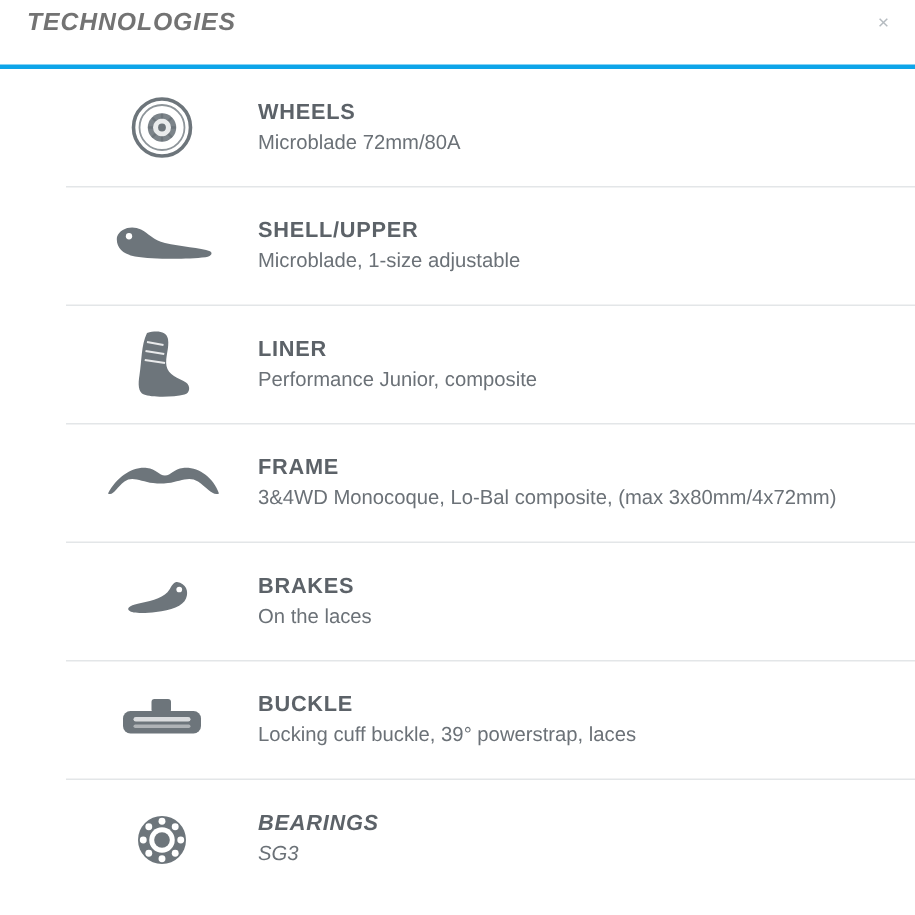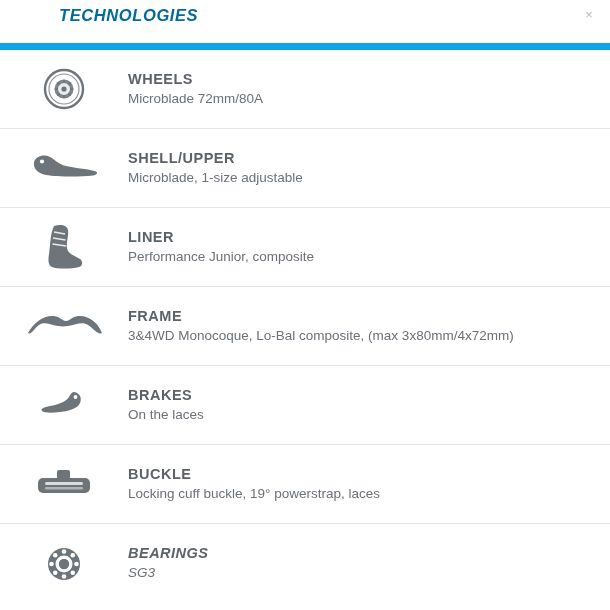--- a/index.html
+++ b/index.html
@@ -25,42 +25,42 @@
     height: 30px;
     padding: 0 18px;
     display: flex;
     align-items: center;
   }
   .panel-title {
     font-size: 16.5px;
     font-style: italic;
     font-weight: bold;
     letter-spacing: 0.6px;
-    color: #0369a1;
+    color: #737373;
     text-transform: uppercase;
-    margin-left: 41px;
   }
   .close-btn {
     position: absolute;
     right: 13px;
     top: 6px;
     width: 16px;
     height: 16px;
     display: flex;
     align-items: center;
     justify-content: center;
     color: #b5bbc0;
     font-size: 13px;
     line-height: 1;
     cursor: pointer;
     user-select: none;
   }
   .tech-list {
     margin-top: 13px;
-    border-top: 7px solid #0ea5e9;
+    border-top: 3px solid #0ea5e9;
+    padding-left: 44px;
   }
   .tech-row {
     display: flex;
     align-items: center;
     border-bottom: 1px solid #e3e6e8;
     height: 79px;
     box-sizing: border-box;
   }
   .tech-row:last-child {
     border-bottom: none;
@@ -191,21 +191,21 @@
       <div class="tech-icon">
         <svg width="62" height="36" viewBox="0 0 62 36">
           <rect x="24" y="4" width="13" height="9" rx="2" fill="#6d757b"></rect>
           <rect x="5" y="12" width="52" height="15" rx="5" fill="#6d757b"></rect>
           <rect x="12" y="16" width="38" height="3" rx="1.5" fill="#ffffff" opacity="0.75"></rect>
           <rect x="12" y="21" width="38" height="2.4" rx="1.2" fill="#ffffff" opacity="0.45"></rect>
         </svg>
       </div>
       <div class="tech-text">
         <div class="tech-name">BUCKLE</div>
-        <div class="tech-desc">Locking cuff buckle, 19° powerstrap, laces</div>
+        <div class="tech-desc">Locking cuff buckle, 39° powerstrap, laces</div>
       </div>
     </div>
 
     <div class="tech-row">
       <div class="tech-icon">
         <svg width="40" height="40" viewBox="0 0 40 40">
           <circle cx="20" cy="20" r="16" fill="#6d757b"></circle>
           <circle cx="20" cy="20" r="8.5" fill="#ffffff"></circle>
           <circle cx="20" cy="20" r="5.2" fill="#6d757b"></circle>
           <g fill="#ffffff">

